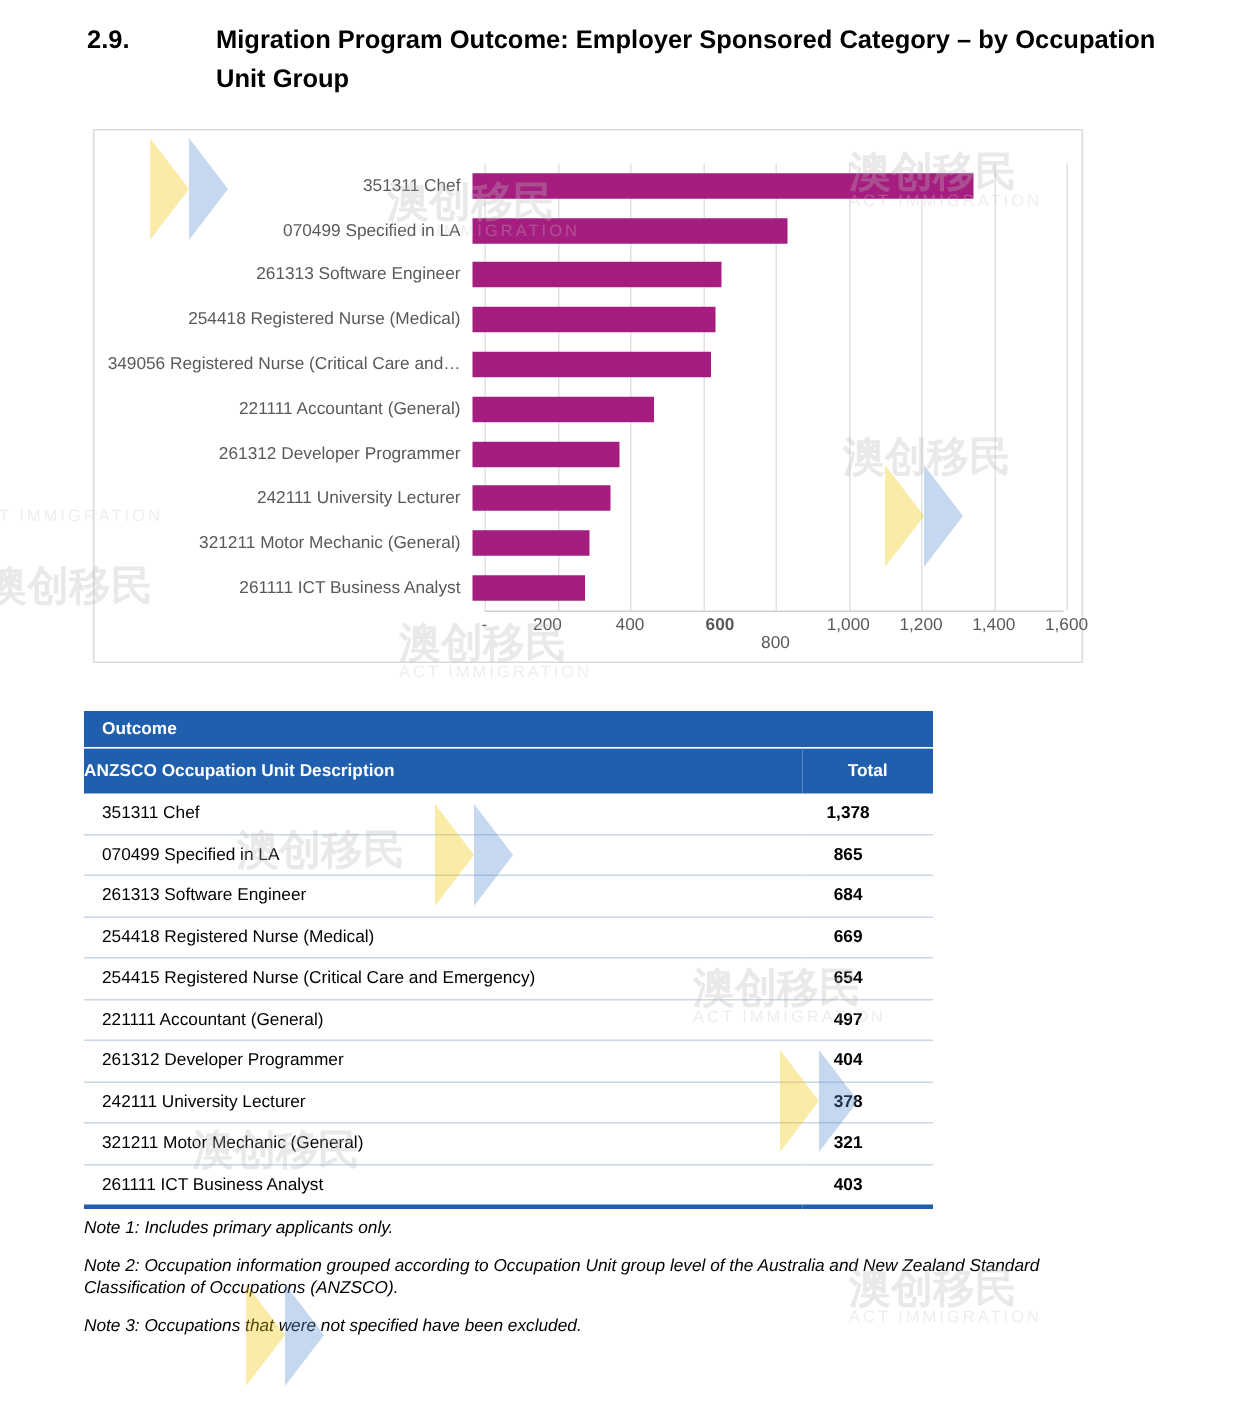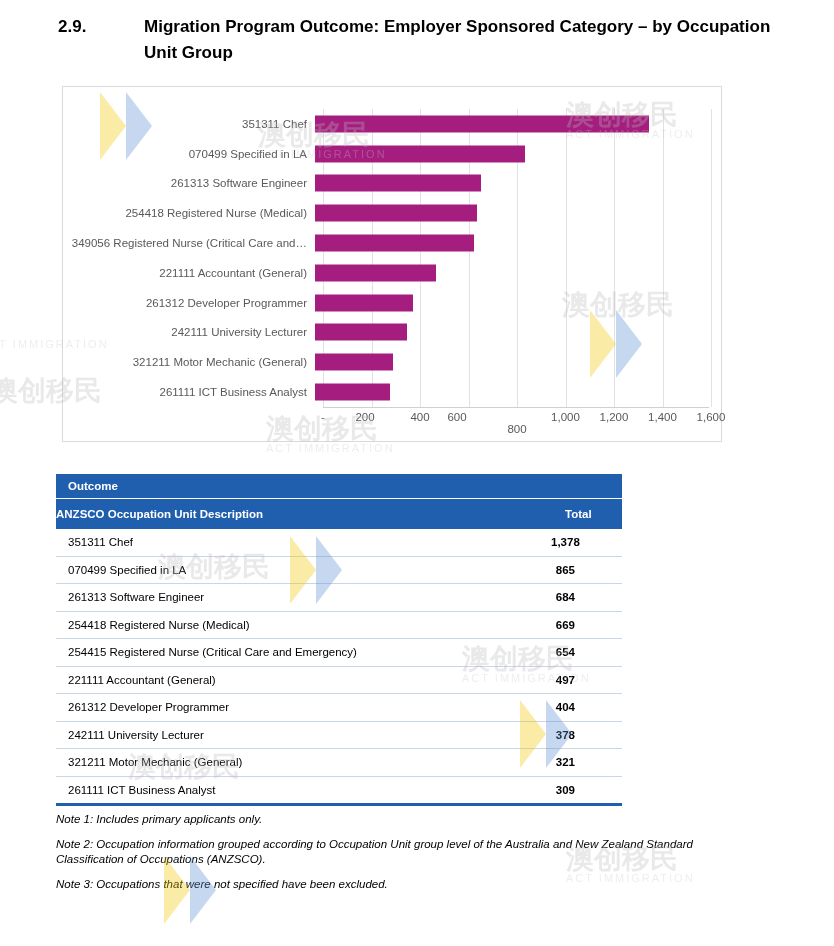--- a/index.html
+++ b/index.html
@@ -304,21 +304,21 @@
           <div class="row-bar-area">
             <div class="row-bar" style="width: 74.9325px; background: rgb(165, 30, 127);"></div>
           </div>
         </div>
       </div>
     <div class="axis-line"></div>
     <div class="xaxis" id="xaxis">
         <div class="xtick" style="left: 0px;">-</div>
         <div class="xtick" style="left: 42px;">200</div>
         <div class="xtick" style="left: 97px;">400</div>
-        <div class="xtick" style="left: 134px;">600</div>
+        <div class="xtick" style="left: 157px; font-weight: bold;">600</div>
         <div class="xtick" style="left: 194px; margin-top: 12px;">800</div>
         <div class="xtick" style="left: 242.5px;">1,000</div>
         <div class="xtick" style="left: 291px;">1,200</div>
         <div class="xtick" style="left: 339.5px;">1,400</div>
         <div class="xtick" style="left: 388px;">1,600</div>
       </div>
   </div>
 </div>
 
 <table class="table">
@@ -361,21 +361,21 @@
       <tr class="tbl-body-row">
         <td>242111 University Lecturer</td>
         <td class="num">378</td>
       </tr>
       <tr class="tbl-body-row">
         <td>321211 Motor Mechanic (General)</td>
         <td class="num">321</td>
       </tr>
       <tr class="tbl-body-row">
         <td>261111 ICT Business Analyst</td>
-        <td class="num">309</td>
+        <td class="num">403</td>
       </tr>
     </tbody>
 </table>
 
 <div class="notes" id="notes">
     <div class="note">Note 1: Includes primary applicants only.</div>
     <div class="note">Note 2: Occupation information grouped according to Occupation Unit group level of the Australia and New Zealand Standard Classification of Occupations (ANZSCO).</div>
     <div class="note">Note 3: Occupations that were not specified have been excluded.</div>
   </div>
 

